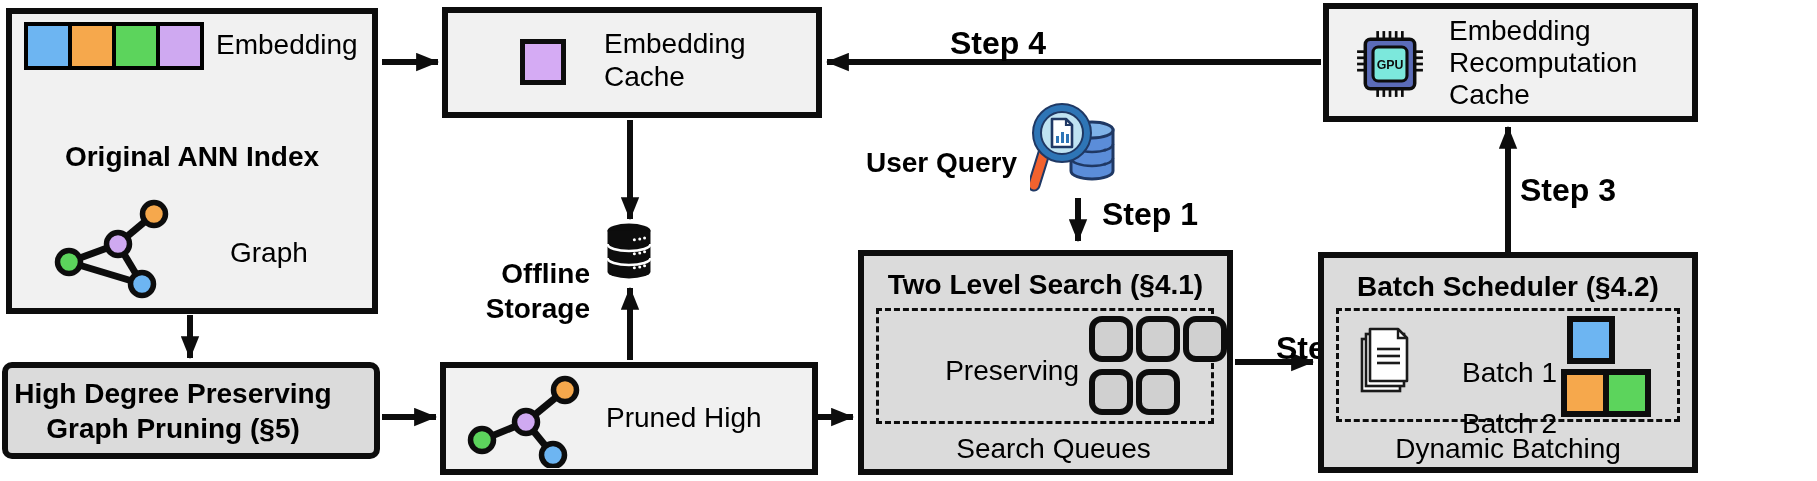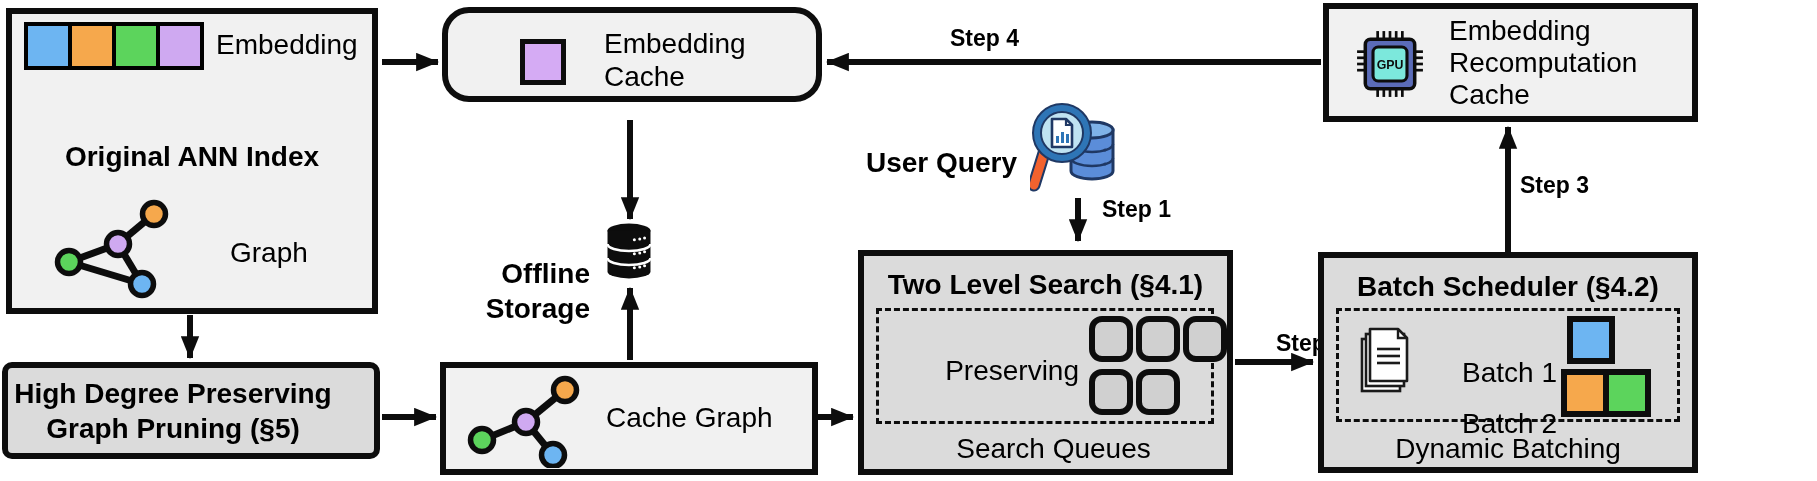--- a/index.html
+++ b/index.html
@@ -9,21 +9,21 @@
   }
   svg{display:block;}
   
   .box{position:absolute;border:6px solid #0d0d0d;box-sizing:border-box;}
   .box-light{background:#f1f1f1;}
   .box-dark{background:#dbdbdb;}
   .lbl{position:absolute;font-size:28px;line-height:33px;white-space:normal;}
   .bold{font-weight:bold;}
   .center{text-align:center;}
   .right{text-align:right;margin-top:32px;}
-  .step{position:absolute;font-size:23px;font-weight:bold;white-space:nowrap;}
+  .step{position:absolute;font-size:32px;font-weight:bold;white-space:nowrap;}
   
   .strip{position:absolute;display:flex;gap:4px;background:#000;border:4px solid #000;}
   .strip .sq{width:40px;height:40px;}
   
   .cache-sq{position:absolute;width:46px;height:46px;border:5px solid #0d0d0d;box-sizing:border-box;background:#d5abf4;}
   
   .dashed{position:absolute;border:3px dashed #0d0d0d;box-sizing:border-box;}
   
   .slots{position:absolute;display:flex;gap:3px;}
   .slot{width:44px;height:46px;border:6px solid #0d0d0d;border-radius:13px;box-sizing:border-box;background:#d0d0d0;}
@@ -79,21 +79,21 @@
       <g stroke="#0d0d0d" stroke-width="5.5">
         <circle cx="112" cy="22" r="11.5" fill="#f6a84c"></circle>
         <circle cx="27" cy="70" r="11.5" fill="#5cd45c"></circle>
         <circle cx="100" cy="92" r="11.5" fill="#6db5f2"></circle>
         <circle cx="76" cy="52" r="11.5" fill="#cfa9f1"></circle>
       </g>
     </svg>
     <div class="lbl" style="left:218px;top:222px;">Graph</div>
   </div>
 
-  <div class="box box-light" style="left:442px;top:7px;width:380px;height:95px;border-radius:27px;">
+  <div class="box box-light" style="left:442px;top:7px;width:380px;height:111px;">
     <div class="cache-sq" style="left:72px;top:26px;"></div>
     <div class="lbl" style="left:156px;top:14px;width:180px;">Embedding Cache</div>
   </div>
 
   <div class="lbl bold right" style="left:466px;top:224px;width:124px;line-height:35px;">Offline Storage</div>
   <svg class="icon" style="left:604px;top:222px;" width="50" height="58" viewBox="0 0 46 54">
     <ellipse cx="23" cy="8" rx="20" ry="6.5" fill="#0d0d0d"></ellipse>
     <path d="M3,8 L3,46 A20,6.5 0 0 0 43,46 L43,8 Z" fill="#0d0d0d"></path>
     <path d="M3,20.5 A20,6.5 0 0 0 43,20.5" stroke="#fff" stroke-width="2.4" fill="none"></path>
     <path d="M3,33.5 A20,6.5 0 0 0 43,33.5" stroke="#fff" stroke-width="2.4" fill="none"></path>
@@ -117,21 +117,21 @@
         <line x1="66" y1="50" x2="22" y2="68"></line>
         <line x1="66" y1="50" x2="93" y2="83"></line>
       </g>
       <g stroke="#0d0d0d" stroke-width="5.5">
         <circle cx="105" cy="18" r="11.5" fill="#f6a84c"></circle>
         <circle cx="22" cy="68" r="11.5" fill="#5cd45c"></circle>
         <circle cx="93" cy="83" r="11.5" fill="#6db5f2"></circle>
         <circle cx="66" cy="50" r="11.5" fill="#cfa9f1"></circle>
       </g>
     </svg>
-    <div class="lbl" style="left:160px;top:33px;">Cache Graph</div>
+    <div class="lbl" style="left:160px;top:33px;">Pruned High</div>
   </div>
 
   <div class="box box-dark" style="left:2px;top:362px;width:378px;height:97px;display:flex;align-items:center;border-radius:10px;">
     <div class="bold center" style="font-size:28px;line-height:35px;width:330px;">High Degree Preserving Graph Pruning (§5)</div>
   </div>
 
   <div class="lbl bold" style="left:866px;top:146px;white-space:nowrap;">User Query</div>
   <svg class="icon" style="left:1030px;top:103px;" width="92" height="94" viewBox="0 0 92 94">
 
     <g>

